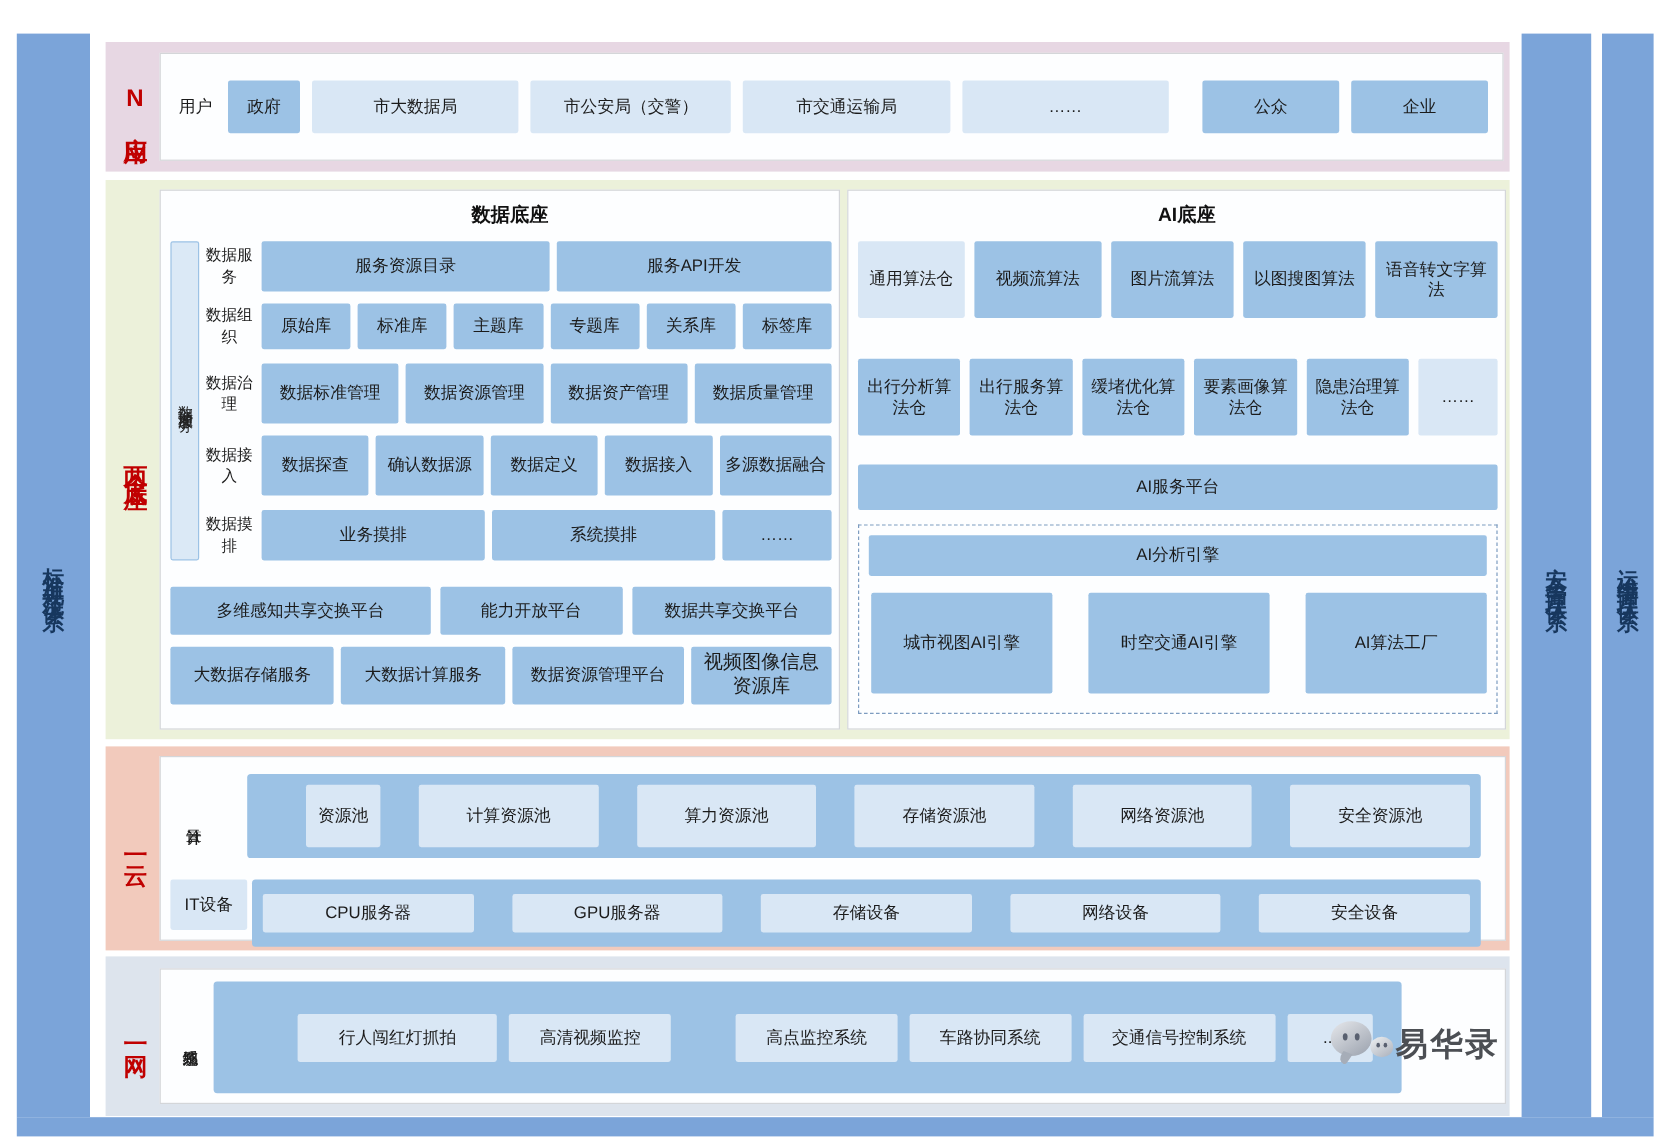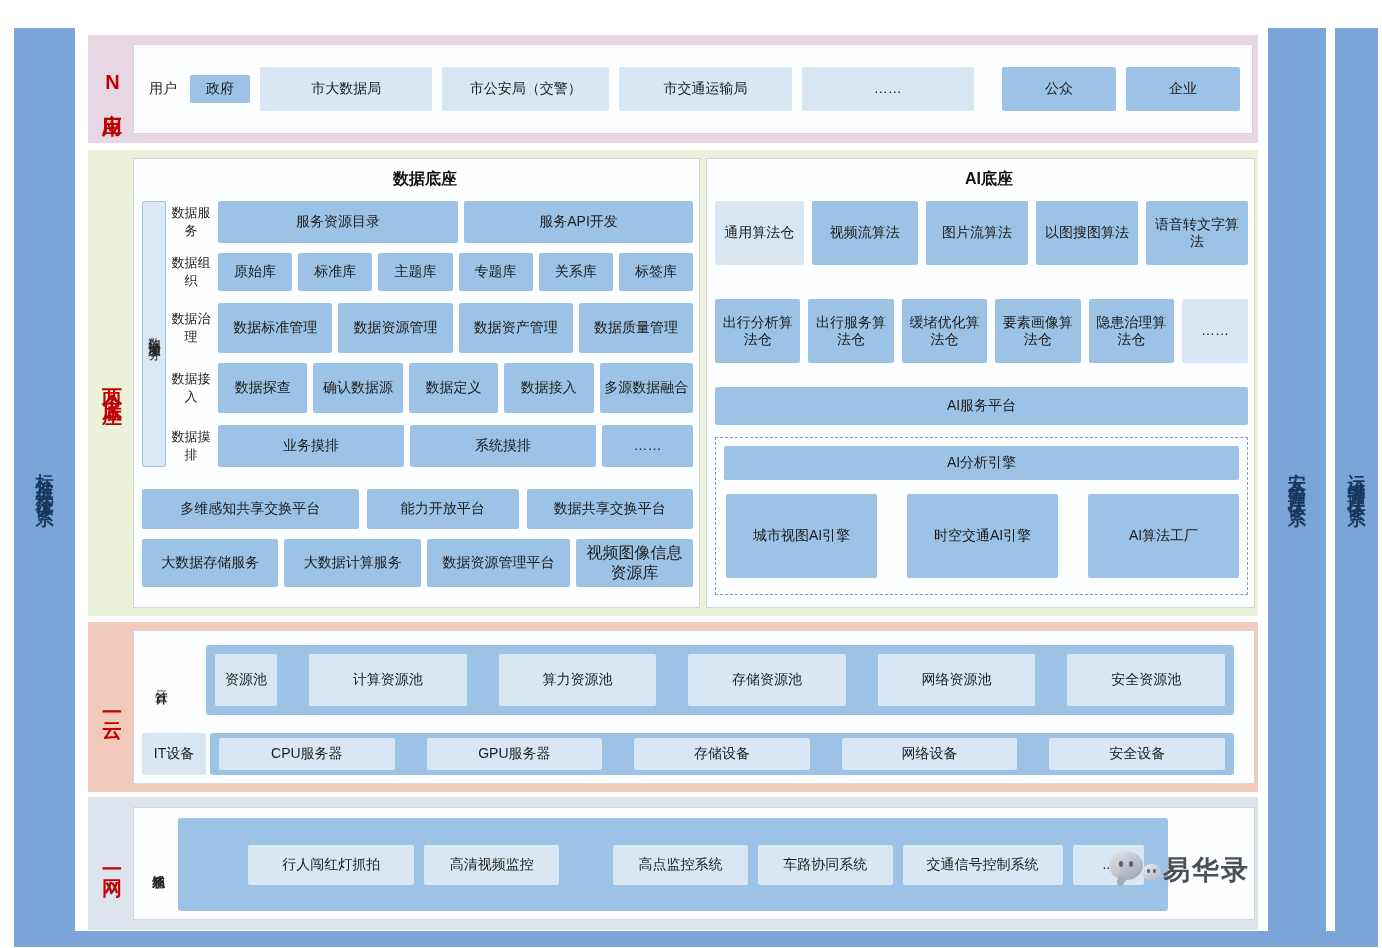--- a/index.html
+++ b/index.html
@@ -72,21 +72,21 @@
     <span class="vtext">运维管理体系</span>
   </div>
   <div class="bottom-strip" style="left:14px; top:931px; width:1364px; height:16px;"></div>
 
   <div class="section" style="left:88px; top:35px; width:1170px; height:108px; background:#e7d7e3;">
     <div class="section-label-wrap">
       <span class="section-label vtext">N应用</span>
     </div>
     <div class="panel" style="left:45px; top:9px; width:1120px; height:90px; display:flex; align-items:center; gap:10px; padding:0 12px;">
       <div class="rlabel" style="flex:0 0 34px; font-size:14px;">用户</div>
-      <div class="bx bm" style="flex:0 0 60px; height:28px;">政府</div>
+      <div class="bx bm" style="flex:0 0 60px; height:44px;">政府</div>
       <div class="bx bl" style="flex:1.55; height:44px;">市大数据局</div>
       <div class="bx bl" style="flex:1.5; height:44px;">市公安局（交警）</div>
       <div class="bx bl" style="flex:1.55; height:44px;">市交通运输局</div>
       <div class="bx bl" style="flex:1.55; height:44px;">……</div>
       <div class="bx bm" style="flex:1; height:44px; margin-left:18px;">公众</div>
       <div class="bx bm" style="flex:1; height:44px;">企业</div>
     </div>
   </div>
 
   <div class="section" style="left:88px; top:150px; width:1170px; height:466px; background:#ecf1da;">
@@ -192,29 +192,29 @@
 
   <div class="section" style="left:88px; top:622px; width:1170px; height:170px; background:#f2cabc;">
     <div class="section-label-wrap">
       <span class="section-label vtext">一云</span>
     </div>
     <div class="panel" style="left:45px; top:8px; width:1122px; height:154px;">
       <div class="rlabel" style="position:absolute; left:12px; top:12px; width:30px; height:76px;">
         <span class="vtext" style="font-size:13px;">云计算</span>
       </div>
       <div class="strip" style="left:72px; top:14px; width:1028px; height:70px; gap:32px; padding:0 9px;">
-        <div class="bx bl" style="flex:0 0 62px; height:52px;">资源池</div>
+        <div class="bx bl" style="flex:0 0 62px; height:52px;margin-left:40px;">资源池</div>
         <div class="bx bl" style="flex:1; height:52px;">计算资源池</div>
         <div class="bx bl" style="flex:1; height:52px;">算力资源池</div>
         <div class="bx bl" style="flex:1; height:52px;">存储资源池</div>
         <div class="bx bl" style="flex:1; height:52px;">网络资源池</div>
         <div class="bx bl" style="flex:1; height:52px;">安全资源池</div>
       </div>
       <div class="bx bl" style="position:absolute; left:8px; top:102px; width:64px; height:42px;">IT设备</div>
-      <div class="strip" style="left:76px; top:102px; width:1024px; height:42px; gap:32px; padding:0 9px;">
+      <div class="strip" style="left:76px; top:102px; width:1024px; height:56px; gap:32px; padding:0 9px;">
         <div class="bx bl" style="flex:1; height:32px;">CPU服务器</div>
         <div class="bx bl" style="flex:1; height:32px;">GPU服务器</div>
         <div class="bx bl" style="flex:1; height:32px;">存储设备</div>
         <div class="bx bl" style="flex:1; height:32px;">网络设备</div>
         <div class="bx bl" style="flex:1; height:32px;">安全设备</div>
       </div>
     </div>
   </div>
 
   <div class="section" style="left:88px; top:797px; width:1170px; height:133px; background:#dde4ed;">

